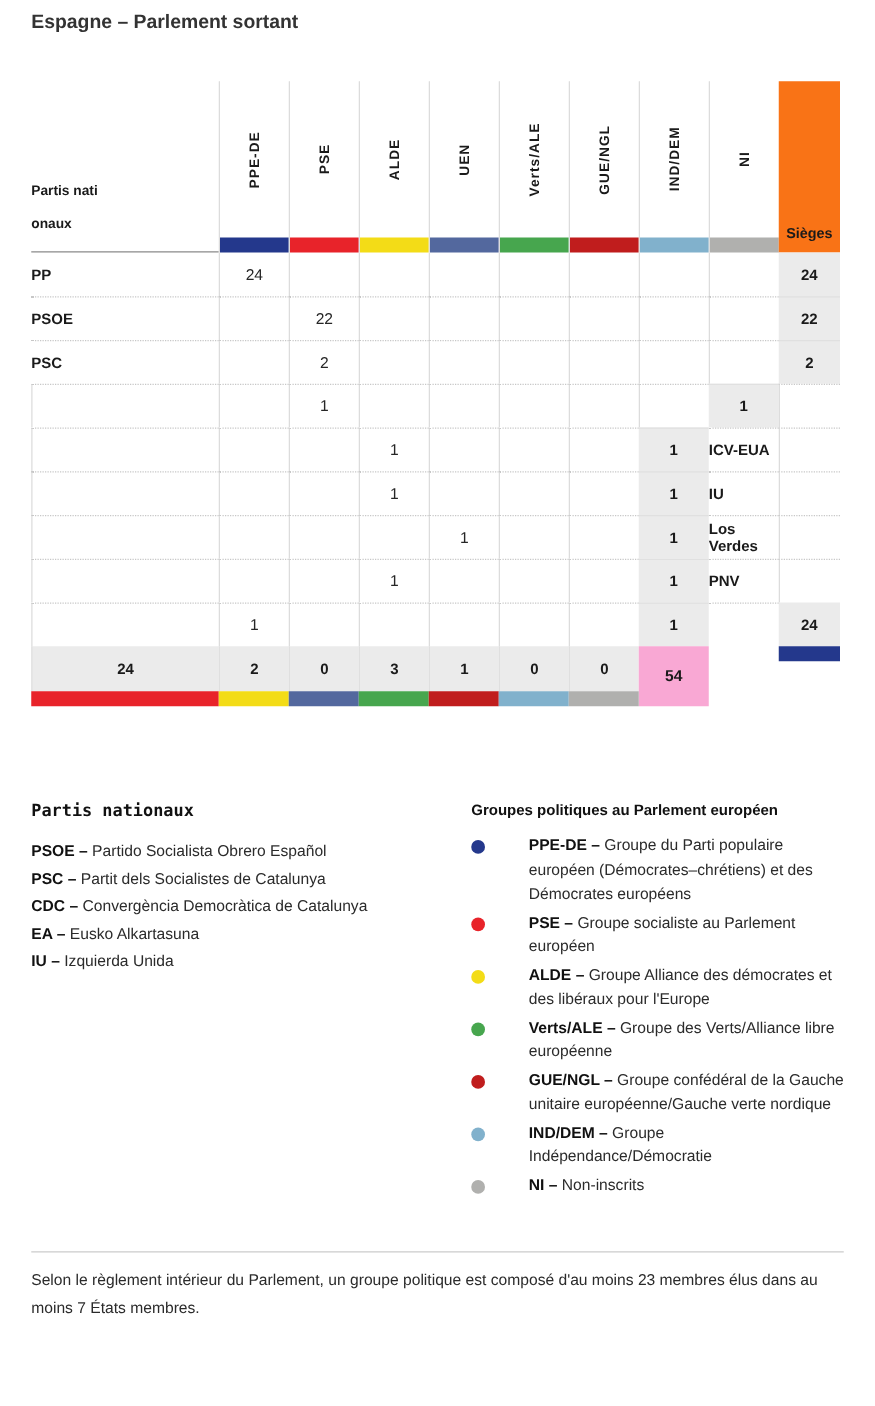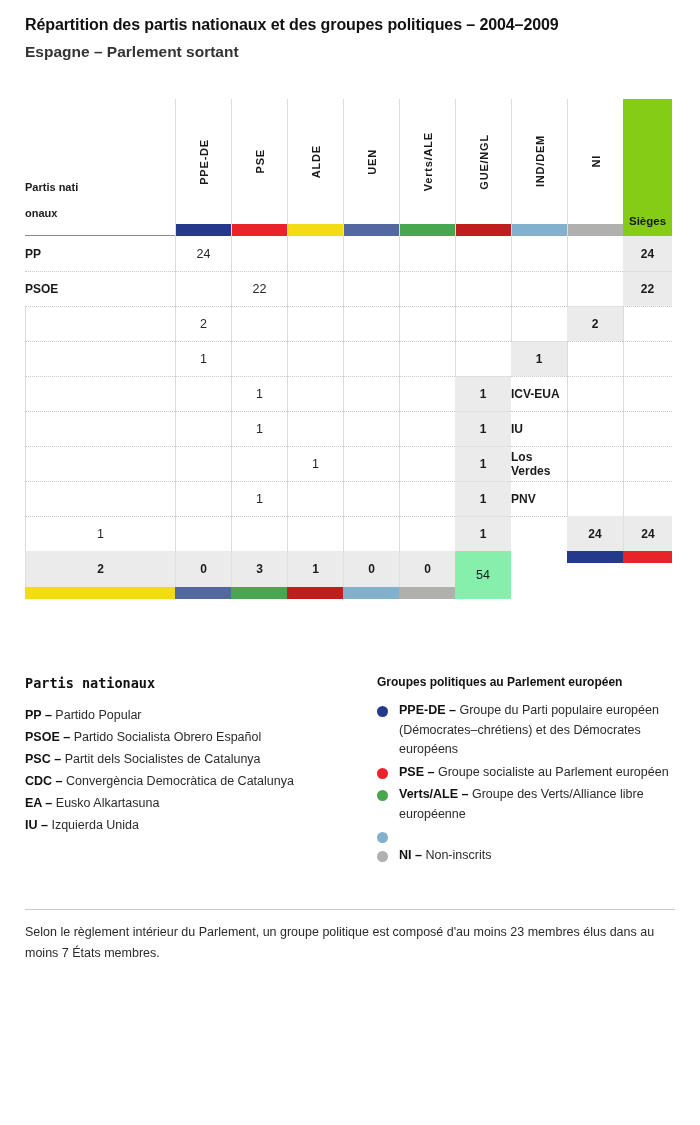--- a/index.html
+++ b/index.html
@@ -36,73 +36,72 @@
   }
   .gh { display: flex; flex-direction: column; border-left: 1px solid #dcdcdc; }
   .gh .vwrap { flex: 1; display: flex; align-items: center; justify-content: center; }
   .vlabel {
     writing-mode: vertical-rl; transform: rotate(180deg);
     font-weight: 700; font-size: 11px; letter-spacing: 0.8px; color: #1a1a1a;
     white-space: nowrap;
   }
   .bar { height: 12px; width: 100%; }
   .sh {
-    background: #84cc16;
+    background: #f97316;
     display: flex; flex-direction: column; justify-content: flex-end;
     padding: 0 0 9px 6px;
   }
   .sh span { font-weight: 700; font-size: 11.5px; }
 
   .pc { display: flex; align-items: center; font-weight: 700; font-size: 12px; }
   .vc { display: flex; align-items: center; justify-content: center; border-left: 1px solid #dcdcdc; color: #262626; }
   .sc { background: #ebebeb; display: flex; align-items: center; justify-content: center; font-weight: 700; font-size: 12px; }
   .rt { border-top: 1px dotted #c7c7c7; }
   .st { border-top: 1px solid #e0e0e0; }
 
   .tl { border-top: 1px dotted #c7c7c7; }
   .tc {
     background: #ebebeb; display: flex; align-items: center; justify-content: center;
     font-weight: 700; font-size: 12px;
   }
   .tc + .tc { border-left: 1px solid #dfdfdf; }
   .stc {
-    background: #86efac; grid-row: span 2;
+    background: #f9a8d4; grid-row: span 2;
     display: flex; align-items: center; justify-content: center;
-    font-weight: 400; font-size: 12.5px;
+    font-weight: 700; font-size: 12.5px;
   }
   .bb { height: 12px; }
 
   
   .legends { display: flex; margin-top: 76px; }
   .leg-left { flex: 0 0 352px; }
   .leg-right { flex: 1; }
   .leg-left-title {
     font-family: "DejaVu Sans Mono", monospace;
     font-weight: 700; font-size: 13.5px; color: #111;
   }
   .pitems { margin-top: 13px; }
   .pitem { font-size: 12.5px; line-height: 22px; color: #2b2b2b; }
   .pitem b { color: #111; }
   .leg-right-title { font-weight: 700; font-size: 12px; color: #111; }
   .gitems { margin-top: 12px; }
-  .gitem { display: flex; margin-bottom: 3px; }
+  .gitem { display: flex; margin-bottom: 3px; gap: 24px; }
   .dot { flex: 0 0 11px; width: 11px; height: 11px; border-radius: 50%; margin: 5px 11px 0 0; }
   .gtext { font-size: 12.5px; line-height: 19.5px; color: #2b2b2b; }
   .gtext b { color: #111; }
 
   
   .divider { border-top: 1px solid #cccccc; margin-top: 40px; }
   .note { padding: 12px 0 13px; font-size: 12.5px; line-height: 1.75; color: #2b2b2b; }
 </style>
 </head>
 <body>
 
 <div class="page">
 
-  <div class="title">Répartition des partis nationaux et des groupes politiques – 2004–2009</div>
   <div class="subtitle">Espagne – Parlement sortant</div>
 
   <div class="grid" id="grid">
       <div class="corner">
         <div class="corner-text">Partis nationaux</div>
       </div>
       <div class="gh">
         <div class="vwrap">
           <div class="vlabel">PPE-DE</div>
         </div>
@@ -166,20 +165,21 @@
       <div class="pc rt">PSOE</div>
       <div class="vc rt"></div>
       <div class="vc rt">22</div>
       <div class="vc rt"></div>
       <div class="vc rt"></div>
       <div class="vc rt"></div>
       <div class="vc rt"></div>
       <div class="vc rt"></div>
       <div class="vc rt"></div>
       <div class="sc st">22</div>
+      <div class="pc rt">PSC</div>
       <div class="vc rt"></div>
       <div class="vc rt">2</div>
       <div class="vc rt"></div>
       <div class="vc rt"></div>
       <div class="vc rt"></div>
       <div class="vc rt"></div>
       <div class="vc rt"></div>
       <div class="vc rt"></div>
       <div class="sc st">2</div>
       <div class="vc rt"></div>
@@ -258,45 +258,53 @@
       <div class="bb" style="background: rgb(71, 166, 78);"></div>
       <div class="bb" style="background: rgb(192, 29, 29);"></div>
       <div class="bb" style="background: rgb(129, 177, 204);"></div>
       <div class="bb" style="background: rgb(176, 176, 174);"></div>
     </div>
 
   <div class="legends">
     <div class="leg-left">
       <div class="leg-left-title">Partis nationaux</div>
       <div class="pitems" id="pitems">
-          <div class="pitem"><b>PP –</b> <span>Partido Popular</span></div>
           <div class="pitem"><b>PSOE –</b> <span>Partido Socialista Obrero Español</span></div>
           <div class="pitem"><b>PSC –</b> <span>Partit dels Socialistes de Catalunya</span></div>
           <div class="pitem"><b>CDC –</b> <span>Convergència Democràtica de Catalunya</span></div>
           <div class="pitem"><b>EA –</b> <span>Eusko Alkartasuna</span></div>
           <div class="pitem"><b>IU –</b> <span>Izquierda Unida</span></div>
         </div>
     </div>
     <div class="leg-right">
       <div class="leg-right-title">Groupes politiques au Parlement européen</div>
       <div class="gitems" id="gitems">
           <div class="gitem">
             <span class="dot" style="background: rgb(36, 56, 140);"></span>
             <span class="gtext"><b>PPE-DE –</b> <span>Groupe du Parti populaire européen (Démocrates–chrétiens) et des Démocrates européens</span></span>
           </div>
           <div class="gitem">
             <span class="dot" style="background: rgb(232, 35, 42);"></span>
             <span class="gtext"><b>PSE –</b> <span>Groupe socialiste au Parlement européen</span></span>
           </div>
           <div class="gitem">
+            <span class="dot" style="background: rgb(243, 220, 23);"></span>
+            <span class="gtext"><b>ALDE –</b> <span>Groupe Alliance des démocrates et des libéraux pour l'Europe</span></span>
+          </div>
+          <div class="gitem">
             <span class="dot" style="background: rgb(71, 166, 78);"></span>
             <span class="gtext"><b>Verts/ALE –</b> <span>Groupe des Verts/Alliance libre européenne</span></span>
           </div>
           <div class="gitem">
+            <span class="dot" style="background: rgb(192, 29, 29);"></span>
+            <span class="gtext"><b>GUE/NGL –</b> <span>Groupe confédéral de la Gauche unitaire européenne/Gauche verte nordique</span></span>
+          </div>
+          <div class="gitem">
             <span class="dot" style="background: rgb(129, 177, 204);"></span>
+            <span class="gtext"><b>IND/DEM –</b> <span>Groupe Indépendance/Démocratie</span></span>
           </div>
           <div class="gitem">
             <span class="dot" style="background: rgb(176, 176, 174);"></span>
             <span class="gtext"><b>NI –</b> <span>Non-inscrits</span></span>
           </div>
         </div>
     </div>
   </div>
 
   <div class="divider"></div>

